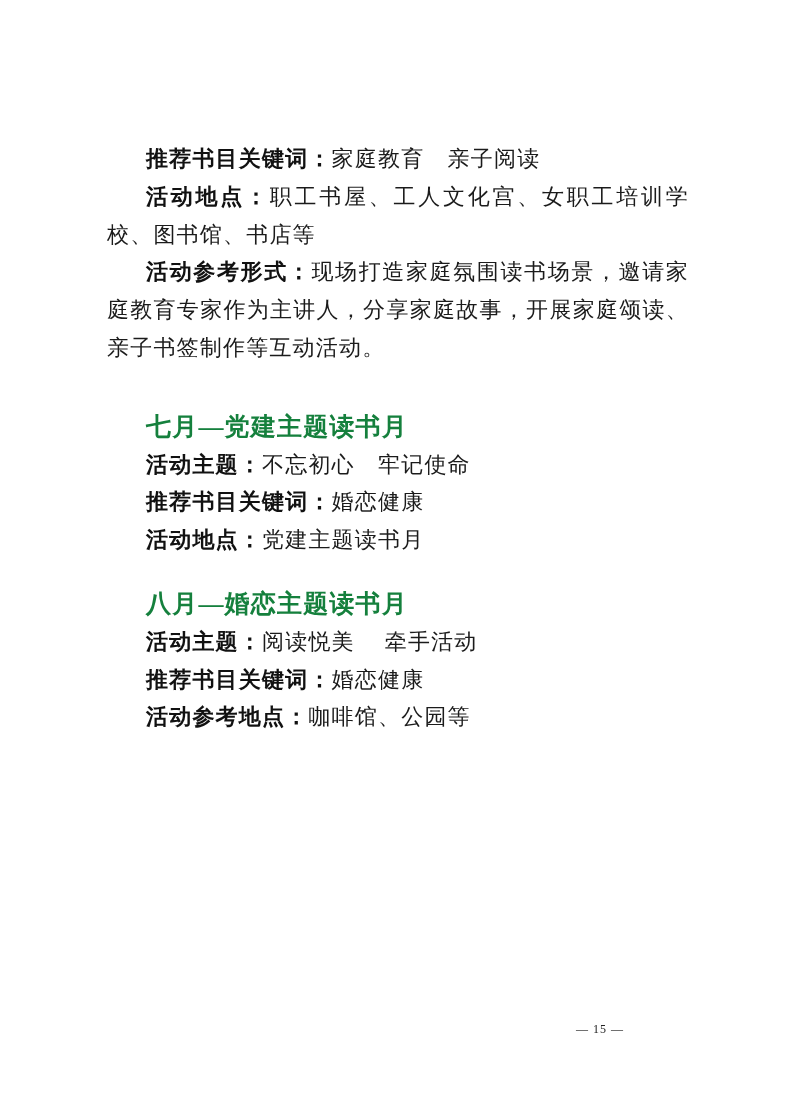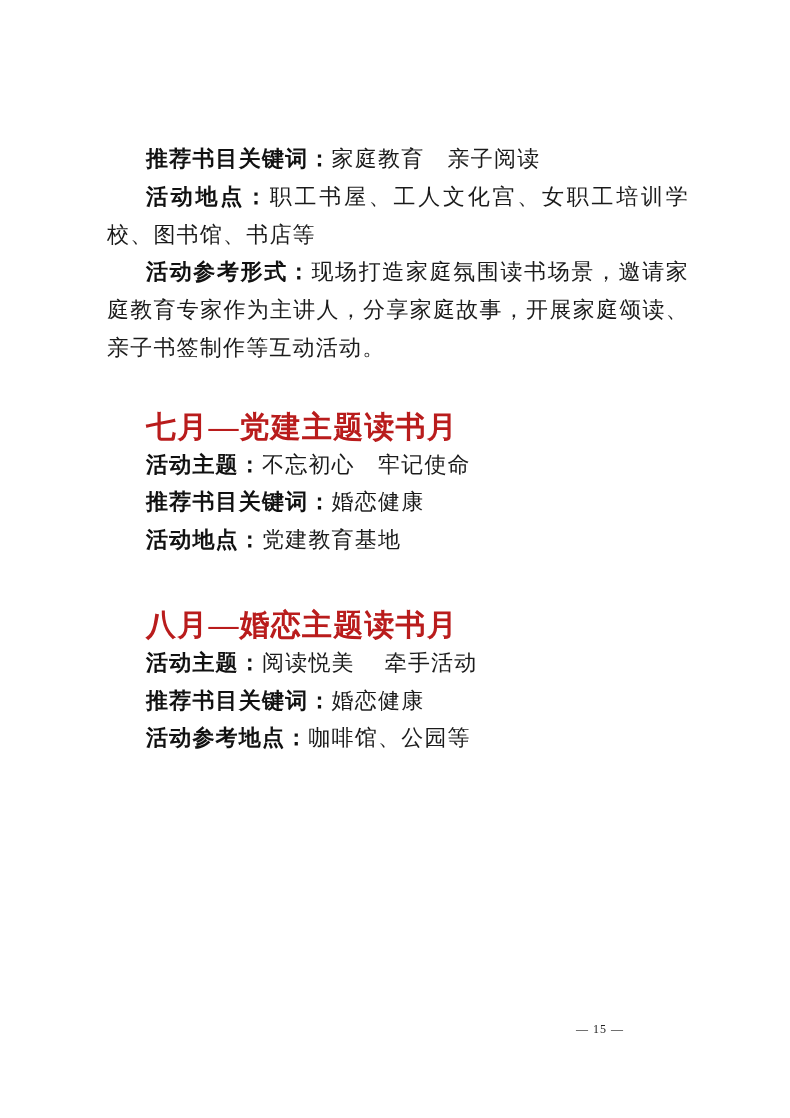--- a/index.html
+++ b/index.html
@@ -32,29 +32,29 @@
     text-align: justify;
     text-justify: inter-ideograph;
     color: #1b1b1b;
   }
   .para .label {
     font-weight: 700;
     color: #111111;
   }
   .heading {
     margin: 0;
-    font-size: 30px;
+    font-size: 25px;
     line-height: 37.8px;
     letter-spacing: 1.2px;
     text-indent: 39px;
     font-weight: 700;
-    color: #b91c1c;
+    color: #15803d;
   }
   .section-gap-a { margin-top: 41px; }
-  .section-gap-b { margin-top: 47px; }
+  .section-gap-b { margin-top: 26px; }
   .page-number {
     position: absolute;
     top: 1022px;
     right: 102px;
     font-size: 12px;
     letter-spacing: 1px;
     color: #222222;
     font-family: "Liberation Serif", "DejaVu Serif", serif;
   }
 </style>
@@ -67,21 +67,21 @@
     <div>
       <p class="para"><span class="label">推荐书目关键词：</span><span>家庭教育　亲子阅读</span></p>
       <p class="para"><span class="label">活动地点：</span><span>职工书屋、工人文化宫、女职工培训学校、图书馆、书店等</span></p>
       <p class="para"><span class="label">活动参考形式：</span><span>现场打造家庭氛围读书场景，邀请家庭教育专家作为主讲人，分享家庭故事，开展家庭颂读、亲子书签制作等互动活动。</span></p>
     </div>
 
     <div class="section-gap-a">
       <p class="heading">七月—党建主题读书月</p>
       <p class="para"><span class="label">活动主题：</span><span>不忘初心　牢记使命</span></p>
       <p class="para"><span class="label">推荐书目关键词：</span><span>婚恋健康</span></p>
-      <p class="para"><span class="label">活动地点：</span><span>党建教育基地</span></p>
+      <p class="para"><span class="label">活动地点：</span><span>党建主题读书月</span></p>
     </div>
 
     <div class="section-gap-b">
       <p class="heading">八月—婚恋主题读书月</p>
       <p class="para"><span class="label">活动主题：</span><span>阅读悦美　 牵手活动</span></p>
       <p class="para"><span class="label">推荐书目关键词：</span><span>婚恋健康</span></p>
       <p class="para"><span class="label">活动参考地点：</span><span>咖啡馆、公园等</span></p>
     </div>
 
   </div>

